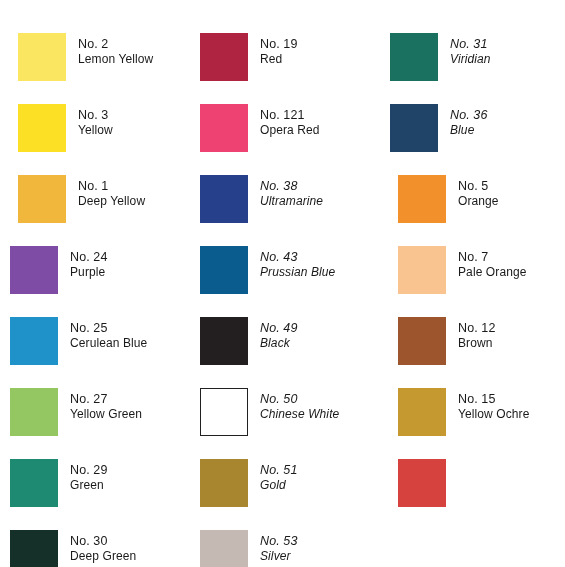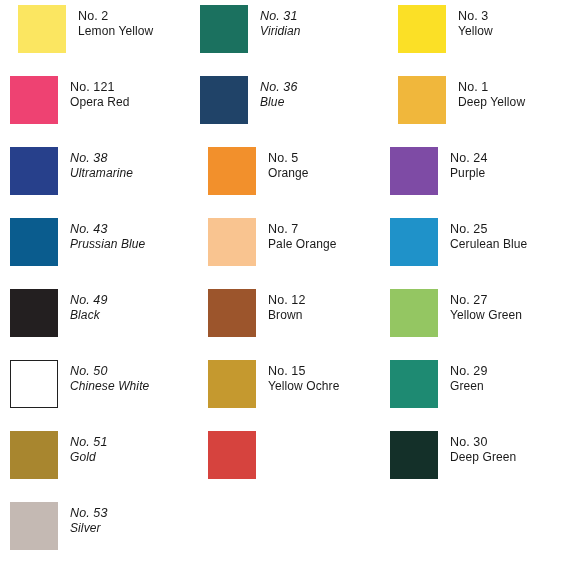--- a/index.html
+++ b/index.html
@@ -17,20 +17,21 @@
   #swatch-chart {
     position: relative;
     width: 565px;
     height: 492px;
     display: grid;
     grid-template-columns: 190px 190px 185px;
     grid-template-rows: repeat(8, 71px);
     align-content: start;
     padding-top: 5px;
     box-sizing: border-box;
+    margin-top: 28px;
   }
   .swatch-entry {
     display: flex;
     flex-direction: row;
     align-items: flex-start;
     box-sizing: border-box;
   }
   .col-1 { padding-left: 18px; }
   .col-2 { padding-left: 10px; }
   .col-3 { padding-left: 10px; font-style: italic; }
@@ -64,20 +65,27 @@
 <body>
 
 <div id="swatch-chart">
     <div class="swatch-entry col-1">
       <div class="swatch-chip" style="background-color: rgb(251, 230, 97);"></div>
       <div class="swatch-text">
         <div class="swatch-code">No. 2</div>
         <div class="swatch-name">Lemon Yellow</div>
       </div>
     </div>
+    <div class="swatch-entry col-2">
+      <div class="swatch-chip" style="background-color: rgb(175, 36, 64);"></div>
+      <div class="swatch-text">
+        <div class="swatch-code">No. 19</div>
+        <div class="swatch-name">Red</div>
+      </div>
+    </div>
     <div class="swatch-entry col-3">
       <div class="swatch-chip" style="background-color: rgb(27, 113, 95);"></div>
       <div class="swatch-text">
         <div class="swatch-code">No. 31</div>
         <div class="swatch-name">Viridian</div>
       </div>
     </div>
     <div class="swatch-entry col-1">
       <div class="swatch-chip" style="background-color: rgb(251, 224, 38);"></div>
       <div class="swatch-text">

